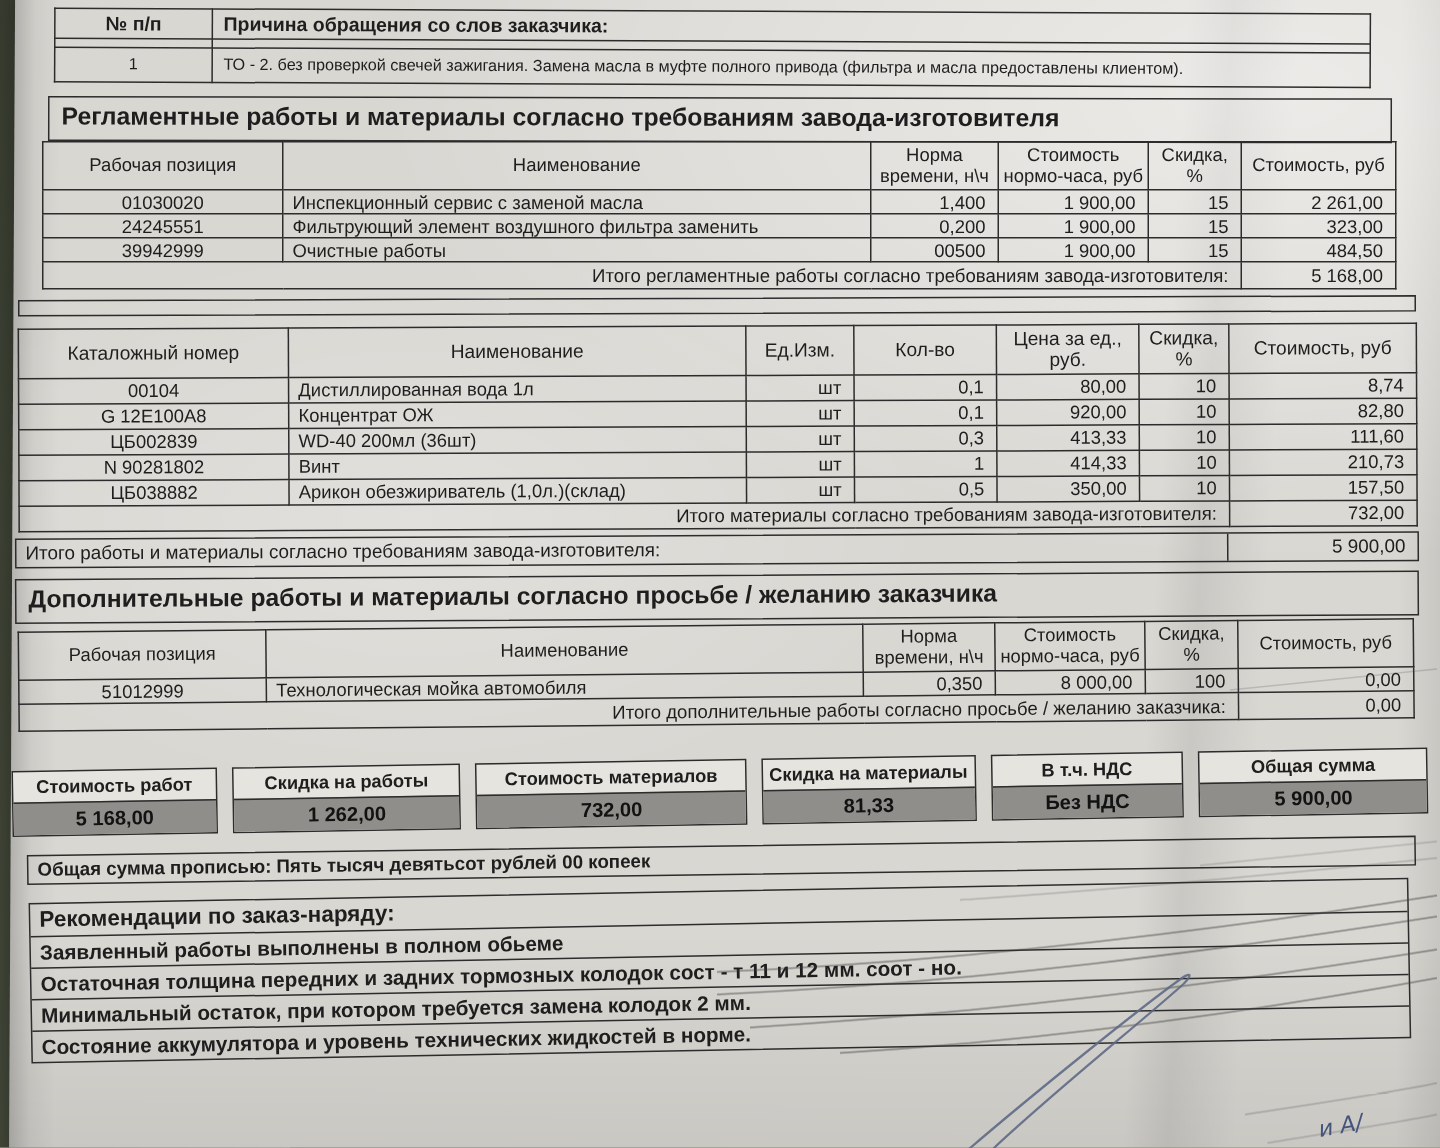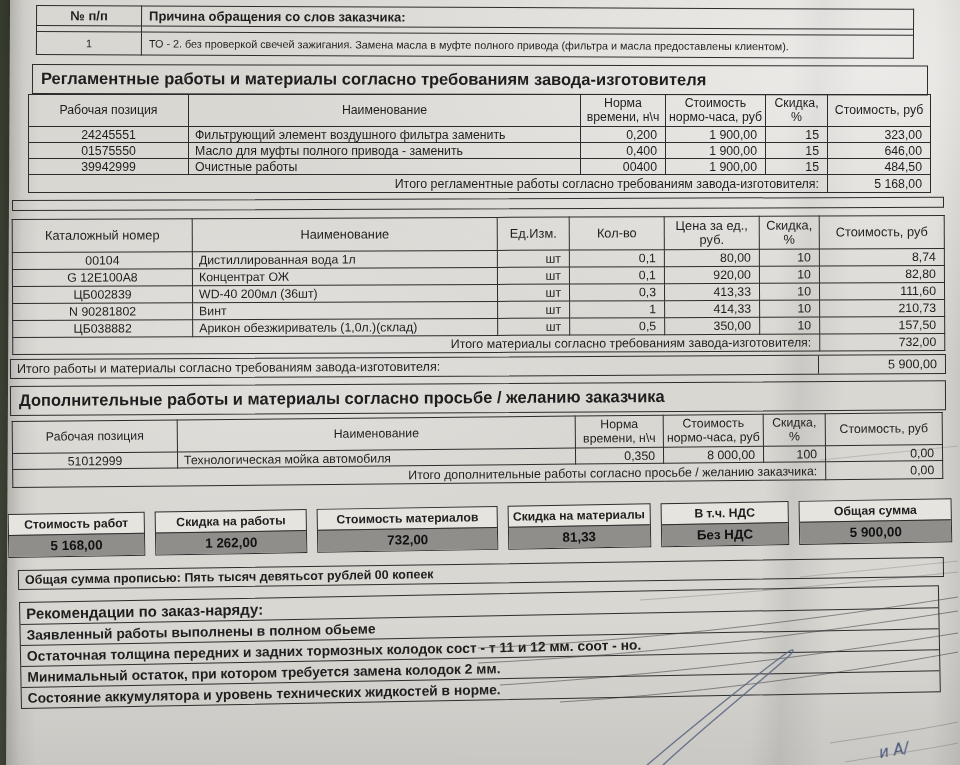--- a/index.html
+++ b/index.html
@@ -136,39 +136,39 @@
     <tbody>
         <tr>
       <th>Рабочая позиция</th>
       <th>Наименование</th>
       <th>Норма времени, н\ч</th>
       <th>Стоимость нормо-часа, руб</th>
       <th>Скидка, %</th>
       <th>Стоимость, руб</th>
     </tr>
     <tr>
+      <td class="code">01030020</td>
+      <td class="name">Инспекционный сервис с заменой масла</td>
+      <td class="num">1,400</td>
+      <td class="num">1 900,00</td>
+      <td class="num">15</td>
+      <td class="num">2 261,00</td>
+    </tr>
+    <tr>
       <td class="code">24245551</td>
       <td class="name">Фильтрующий элемент воздушного фильтра заменить</td>
       <td class="num">0,200</td>
       <td class="num">1 900,00</td>
       <td class="num">15</td>
       <td class="num">323,00</td>
     </tr>
     <tr>
-      <td class="code">01575550</td>
-      <td class="name">Масло для муфты полного привода - заменить</td>
-      <td class="num">0,400</td>
-      <td class="num">1 900,00</td>
-      <td class="num">15</td>
-      <td class="num">646,00</td>
-    </tr>
-    <tr>
       <td class="code">39942999</td>
       <td class="name">Очистные работы</td>
-      <td class="num">00400</td>
+      <td class="num">00500</td>
       <td class="num">1 900,00</td>
       <td class="num">15</td>
       <td class="num">484,50</td>
     </tr>
     <tr class="total">
       <td colspan="5" class="t-label">Итого регламентные работы согласно требованиям завода-изготовителя:</td>
       <td class="num">5 168,00</td>
     </tr>
   </tbody>
     </table>

